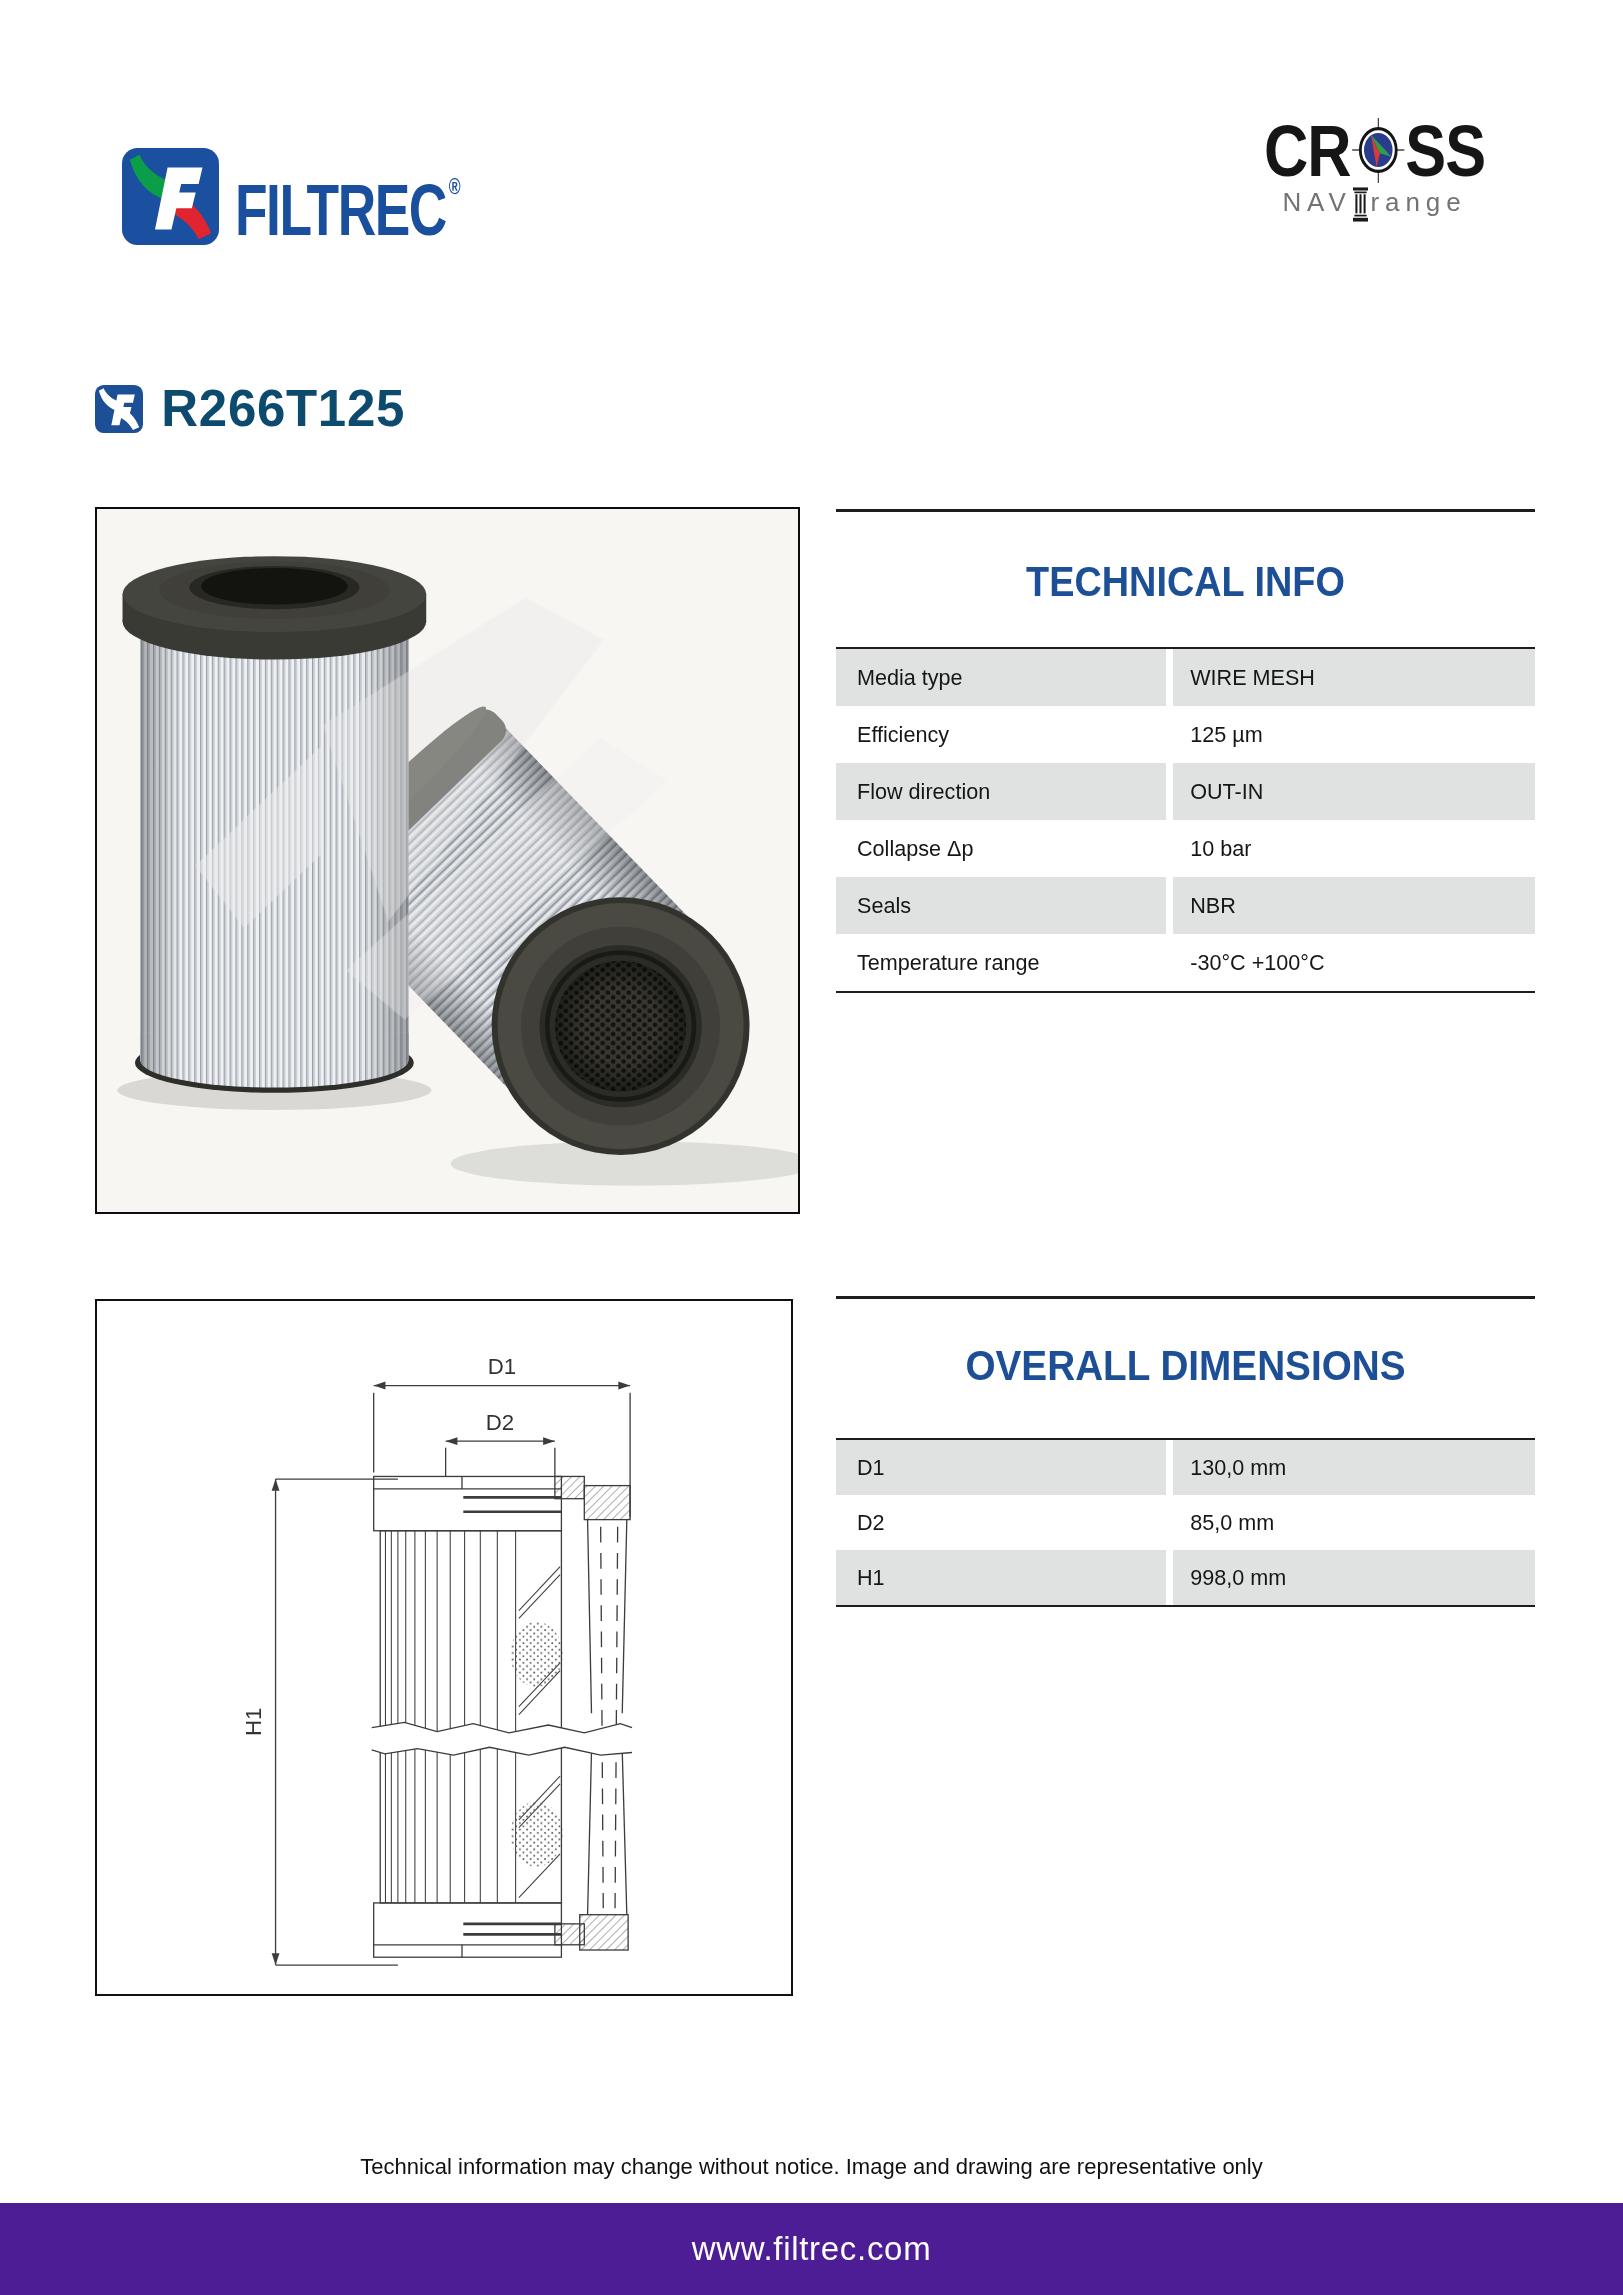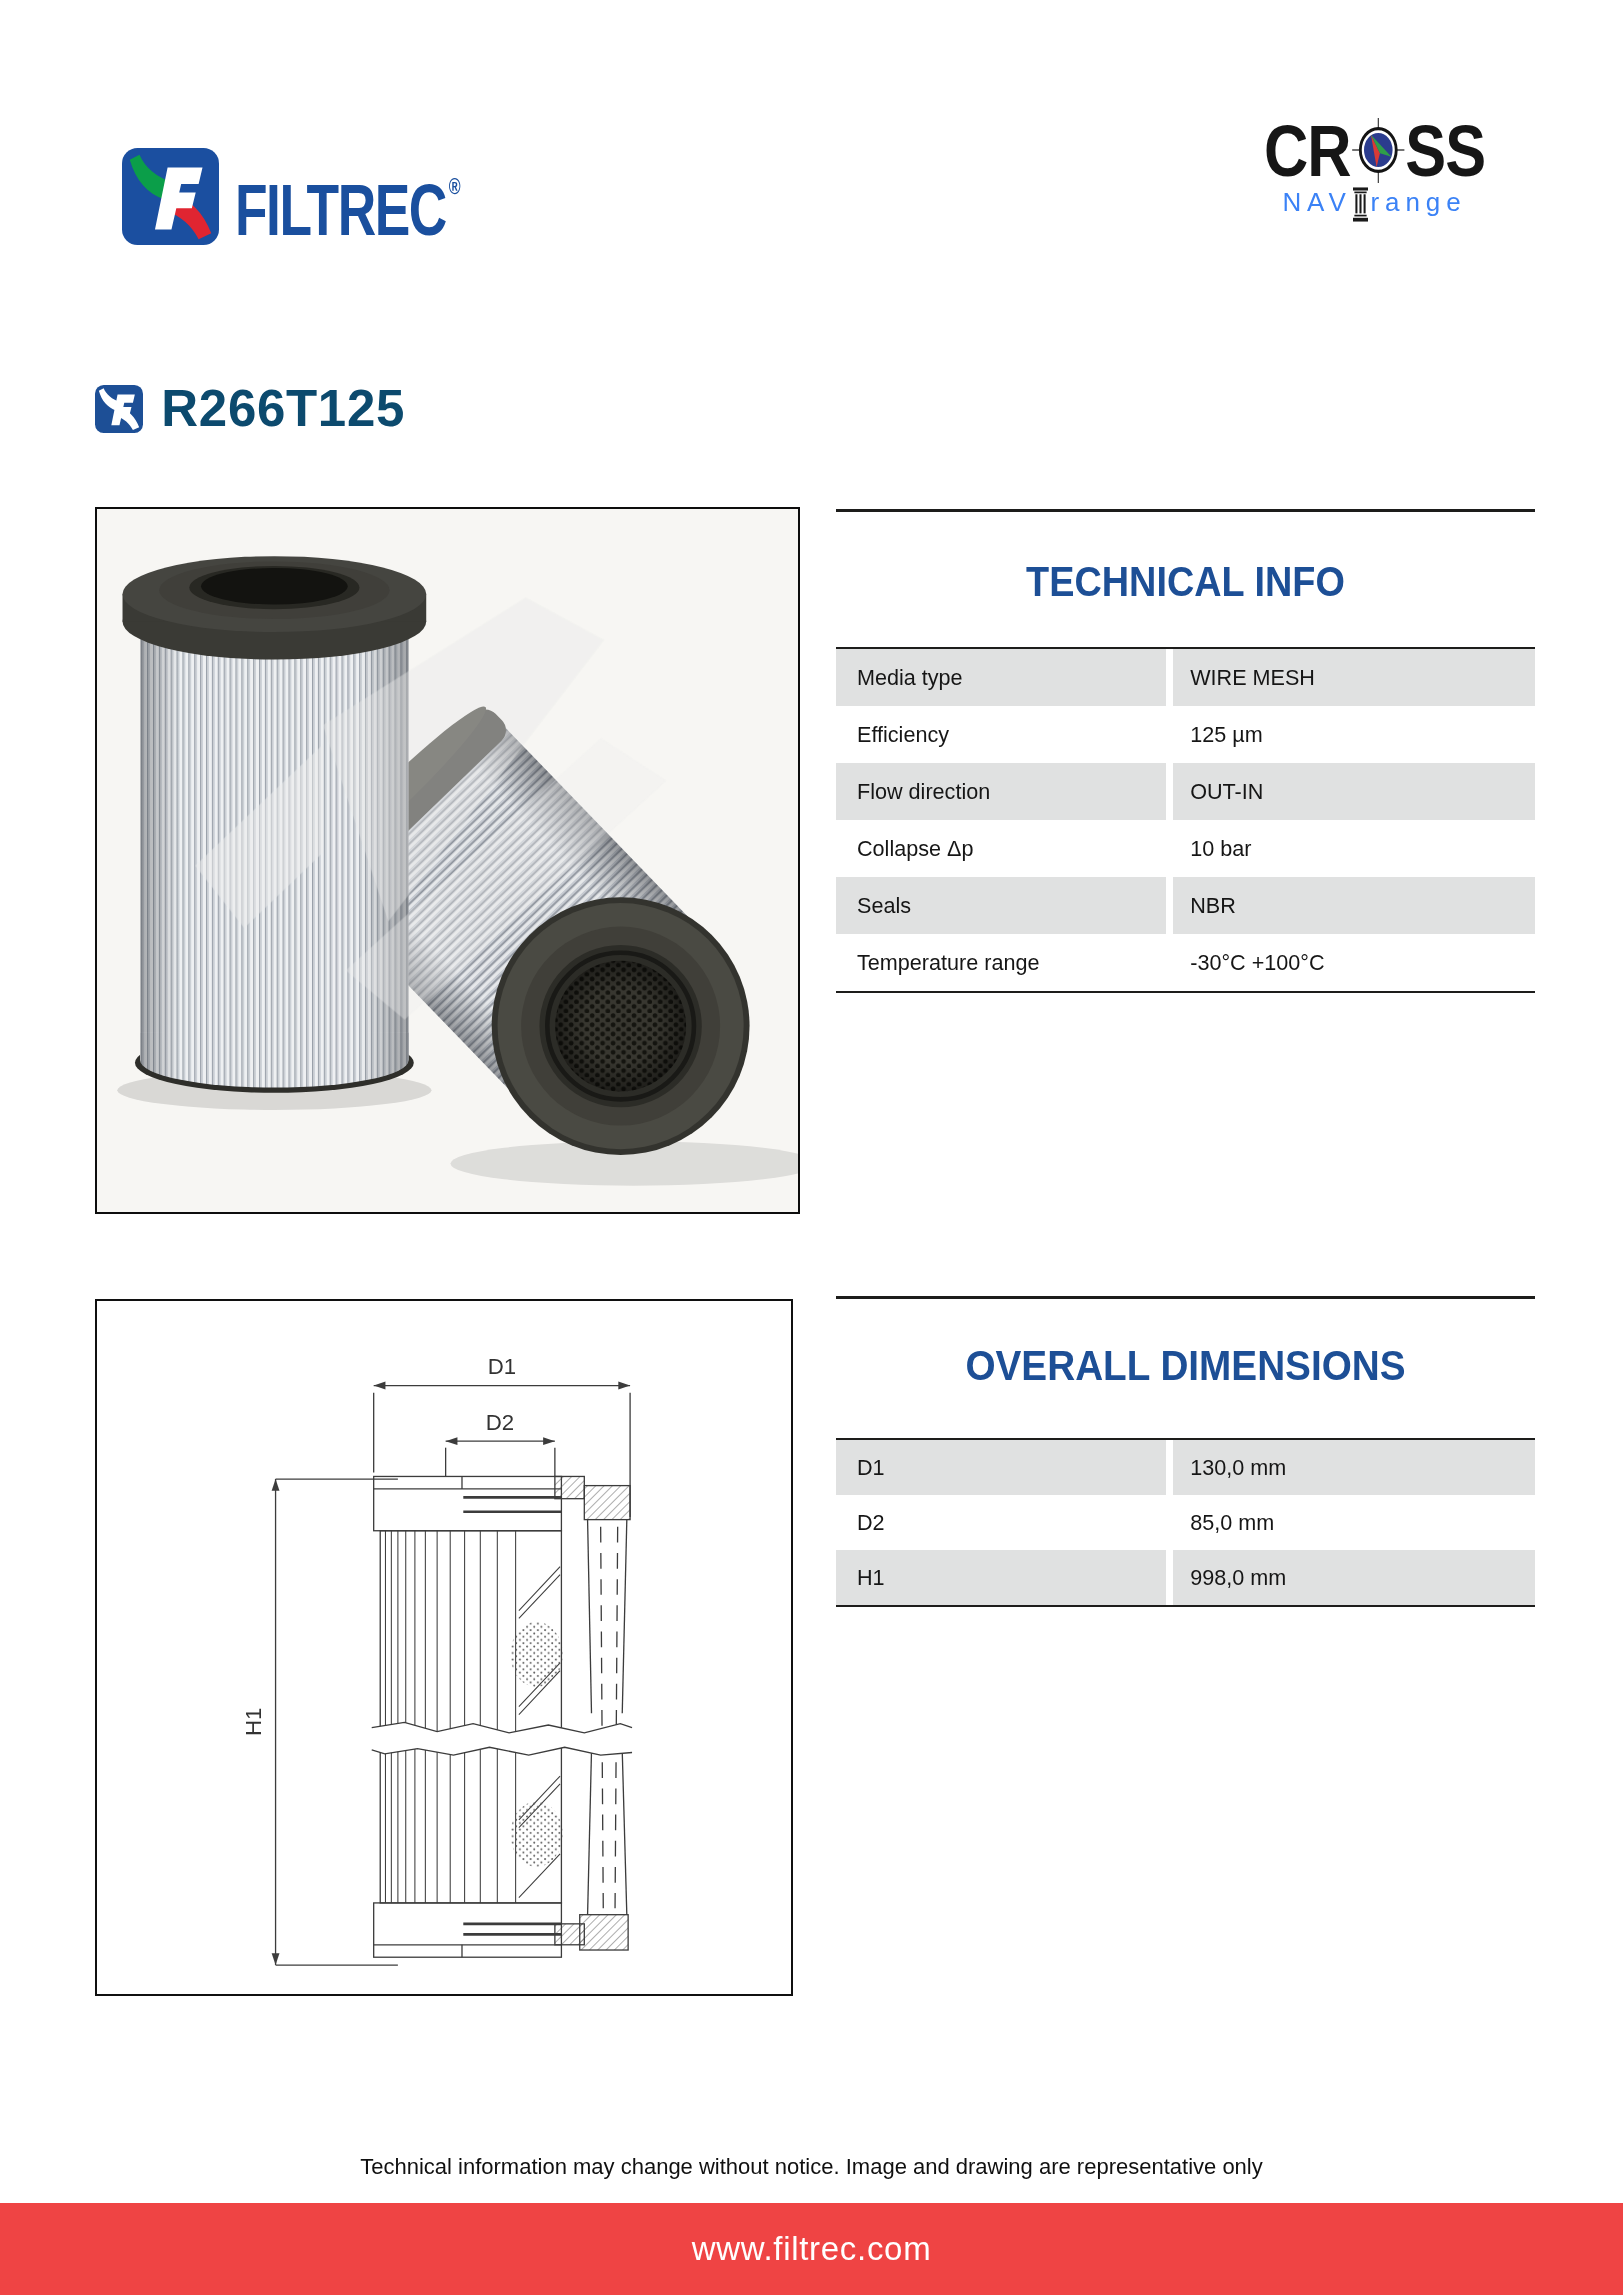--- a/index.html
+++ b/index.html
@@ -13,21 +13,21 @@
   .filtrec-word{
     font-size:73px;font-weight:bold;color:#1a4f9e;letter-spacing:-2px;line-height:1;
     transform:scaleX(0.73);transform-origin:left bottom;margin-left:15.7px;margin-bottom:-1.3px;white-space:nowrap;
   }
   .filtrec-word .reg{font-size:22px;font-weight:bold;position:relative;top:-41px;left:3.9px;letter-spacing:0;}
   .logo-cross{position:absolute;left:1237px;top:116px;width:275px;color:#161616;}
   .cross-line1{display:flex;justify-content:center;align-items:center;font-size:73px;font-weight:800;
     letter-spacing:-1.3px;line-height:65px;transform:scaleX(0.84);transform-origin:center;}
   .compass{width:68px;height:68px;margin:0 -1.3px;overflow:visible;}
   .cross-line2{display:flex;justify-content:center;align-items:flex-end;font-size:26px;font-weight:400;
-    letter-spacing:5.9px;margin-top:2.6px;color:#3b82f6;}
+    letter-spacing:5.9px;margin-top:2.6px;color:#737373;}
   .column-ic{width:15px;height:35px;margin:0 2.6px -4.6px 1.3px;}
   
   .product-row{position:absolute;left:95px;top:383px;display:flex;align-items:center;}
   .fmark-sm{width:48px;height:48px;display:block;}
   .product-code{font-size:51px;font-weight:bold;color:#0c4a6e;letter-spacing:0.7px;margin-left:18.3px;line-height:1;}
   
   .photo-box{position:absolute;left:95px;top:507px;width:701px;height:703px;border:2px solid #0d0d0d;background:#f7f6f3;}
   .drawing-box{position:absolute;left:95px;top:1299px;width:694px;height:693px;border:2px solid #101010;background:#ffffff;}
   .photo-box svg,.drawing-box svg{display:block;width:100%;height:100%;}
   
@@ -41,21 +41,21 @@
   .ti-table{top:647px;} .od-table{top:1438px;}
   .trow{display:flex;}
   .ti-table .trow{height:57px;} .od-table .trow{height:55px;}
   .cl{width:330px;padding-left:21px;display:flex;align-items:center;box-sizing:border-box;}
   .sp{width:6.5px;background:#ffffff;}
   .cv{flex:1;padding-left:17.7px;display:flex;align-items:center;}
   .trow{font-size:21.6px;color:#161616;}
   .trow:nth-child(odd) .cl,.trow:nth-child(odd) .cv{background:#e0e1e1;}
   
   .footnote{position:absolute;left:0;top:2154px;width:1623px;text-align:center;font-size:22px;color:#101010;}
-  .footer-bar{position:absolute;left:0;top:2203px;width:1623px;height:92px;background:#ef4444;
+  .footer-bar{position:absolute;left:0;top:2203px;width:1623px;height:92px;background:#4c1d95;
     display:flex;align-items:center;justify-content:center;}
   .footer-bar span{color:#ffffff;font-size:33px;letter-spacing:0.7px;}
 </style>
 </head>
 <body>
 
 <div class="page">
 
   <div class="logo-filtrec">
     <svg class="fmark-lg" viewBox="0 0 100 100">

